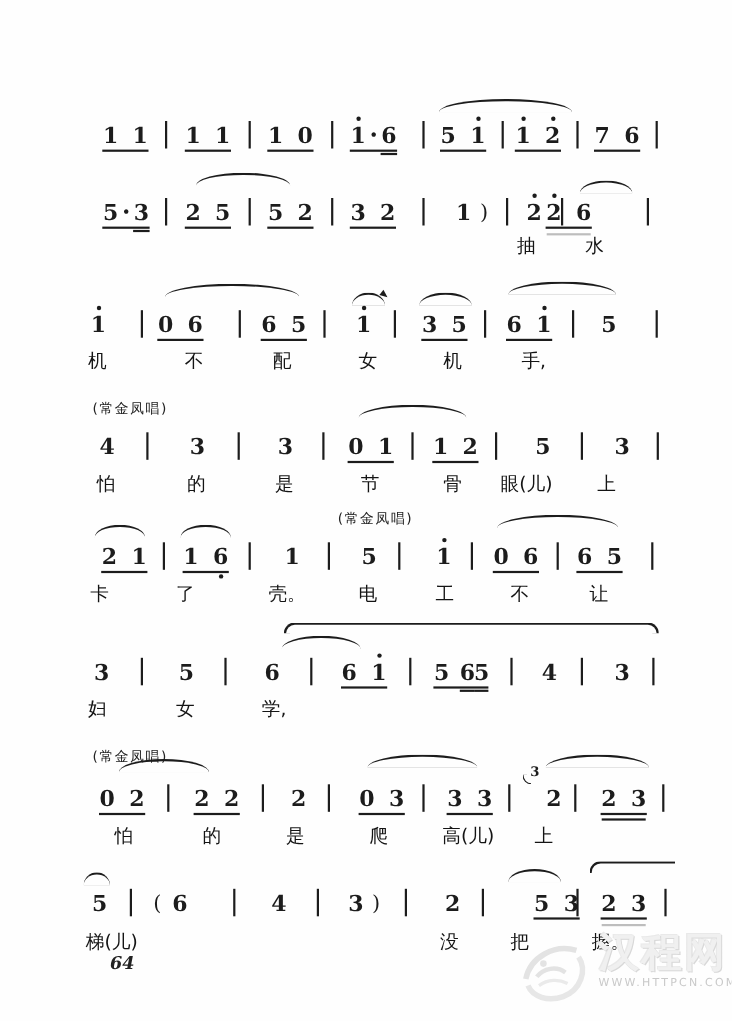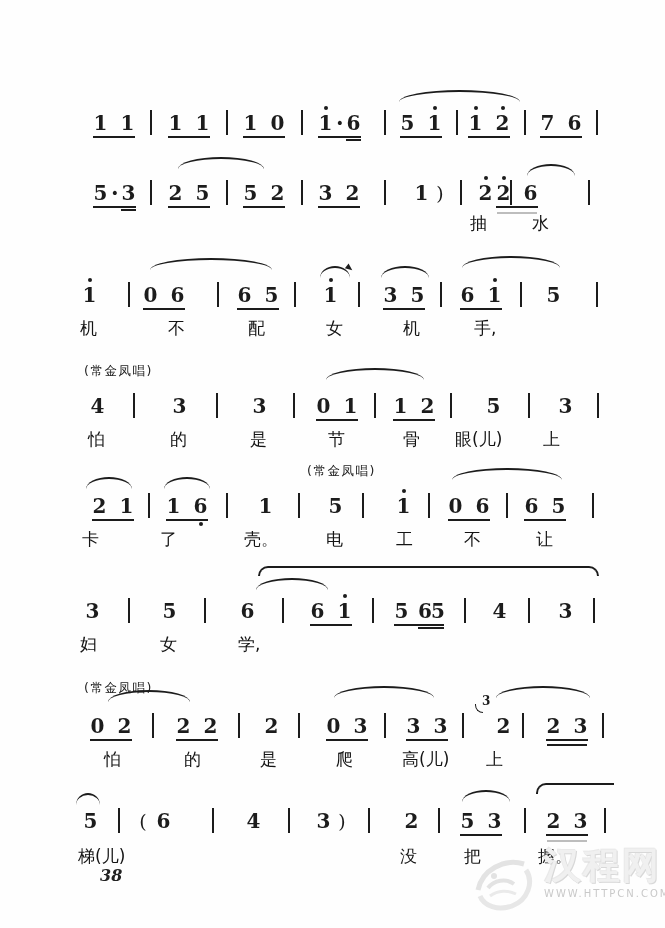--- a/index.html
+++ b/index.html
@@ -205,33 +205,33 @@
       <div class="grp" style="left: 83px; top: 810px;"><span class="tok" style="width: 15px; margin-right: 0px;">5</span></div>
       <div class="bar" style="left: 118px; top: 808px;"></div>
       <div class="grp" style="left: 138px; top: 810px;"><span class="tok paren" style="width: 10px; margin-right: 8px;">(</span><span class="tok" style="width: 15px; margin-right: 0px;">6</span></div>
       <div class="bar" style="left: 212px; top: 808px;"></div>
       <div class="grp" style="left: 246px; top: 810px;"><span class="tok" style="width: 15px; margin-right: 0px;">4</span></div>
       <div class="bar" style="left: 288px; top: 808px;"></div>
       <div class="grp" style="left: 316px; top: 810px;"><span class="tok" style="width: 15px; margin-right: 6px;">3</span><span class="tok paren" style="width: 10px; margin-right: 0px;">)</span></div>
       <div class="bar" style="left: 368px; top: 808px;"></div>
       <div class="grp" style="left: 404px; top: 810px;"><span class="tok" style="width: 15px; margin-right: 0px;">2</span></div>
       <div class="bar" style="left: 438px; top: 808px;"></div>
-      <div class="grp u1" style="left: 460px; top: 810px; text-decoration: underline;"><span class="tok" style="width: 15px; margin-right: 12px;">5</span><span class="tok" style="width: 15px; margin-right: 0px;">3</span></div>
+      <div class="grp u1" style="left: 485px; top: 810px; text-decoration: underline;"><span class="tok" style="width: 15px; margin-right: 12px;">5</span><span class="tok" style="width: 15px; margin-right: 0px;">3</span></div>
       <div class="bar" style="left: 524px; top: 808px;"></div>
       <div class="grp u1" style="left: 546px; top: 810px;"><span class="tok" style="width: 15px; margin-right: 12px;">2</span><span class="tok" style="width: 15px; margin-right: 0px;">3</span><div class="full-u2g"></div></div>
       <div class="bar" style="left: 604px; top: 808px;"></div>
       <div class="slur" style="left: 76px; top: 793px; width: 24px;"></div>
       <div class="slur" style="left: 462px; top: 790px; width: 48px;"></div>
       <div class="slur flatL" style="left: 536px; top: 783px; width: 76px;"></div>
       <div class="lyric" style="left: 78px; top: 845px;">梯(儿)</div>
       <div class="lyric" style="left: 400px; top: 845px;">没</div>
       <div class="lyric" style="left: 464px; top: 845px;">把</div>
       <div class="lyric" style="left: 538px; top: 845px;">握。</div>
     </div>
-  <div class="pageno">38</div>
+  <div class="pageno">64</div>
   <div class="watermark">
     <svg width="72" height="72" viewBox="0 0 72 72">
       <path d="M10 44 C14 24, 36 12, 56 18" fill="none" stroke="#e3e3e3" stroke-width="5"></path>
       <path d="M58 24 C66 36, 60 54, 44 60 C30 65, 16 60, 12 50" fill="none" stroke="#e7e7e7" stroke-width="5"></path>
       <path d="M20 42 C26 34, 38 32, 46 38" fill="none" stroke="#e3e3e3" stroke-width="4"></path>
       <path d="M22 50 C30 44, 40 44, 48 48" fill="none" stroke="#eaeaea" stroke-width="3"></path>
       <circle cx="26" cy="30" r="3" fill="#e3e3e3"></circle>
     </svg>
     <div class="wm-text">
       <div class="wm-name">汉程网</div>

